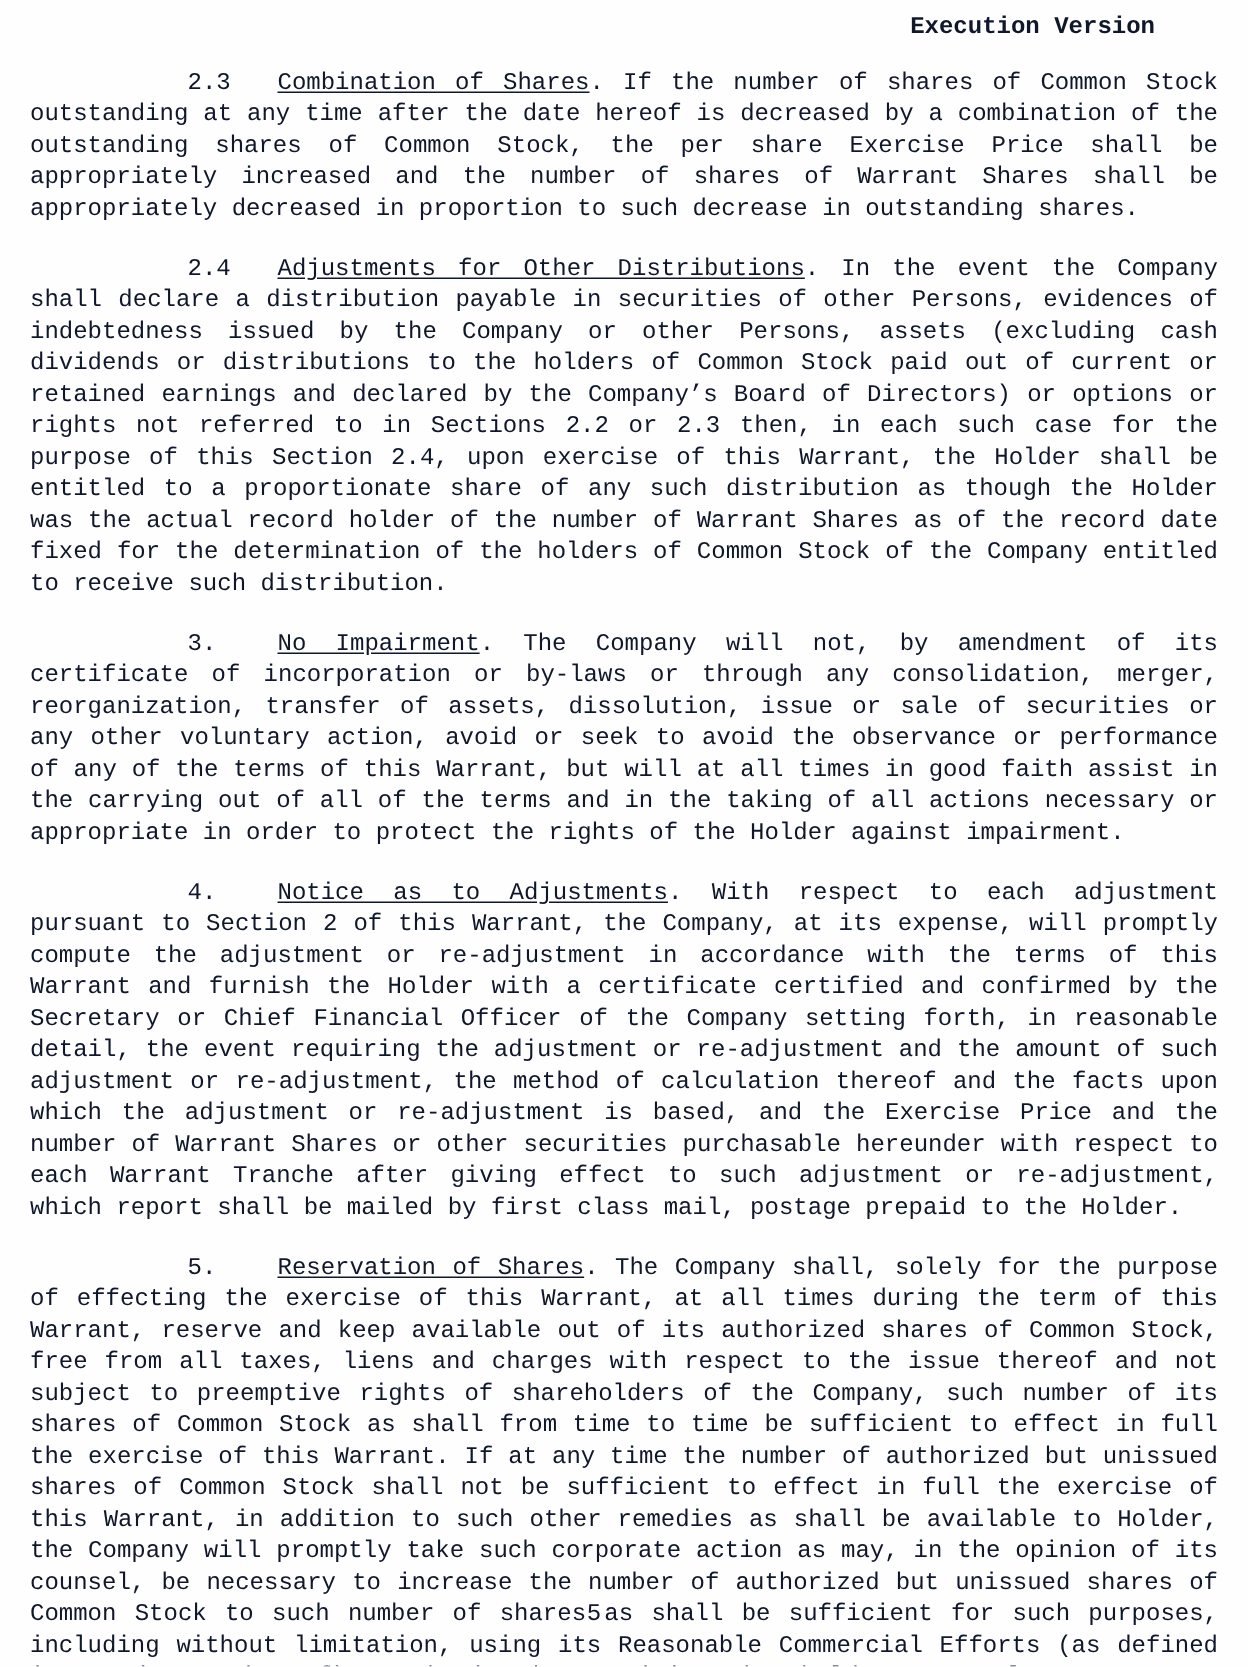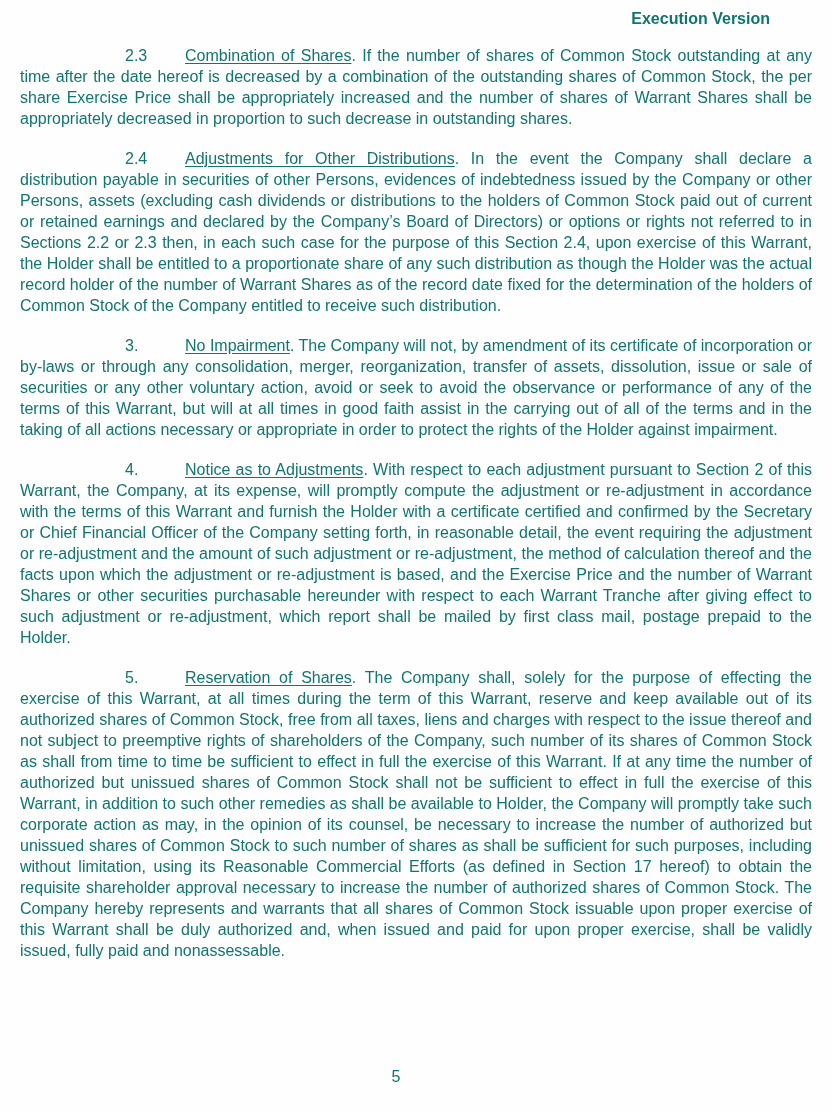--- a/index.html
+++ b/index.html
@@ -5,22 +5,22 @@
   html, body {
     margin: 0;
     padding: 0;
     background: #ffffff;
   }
   .page {
     position: relative;
     width: 832px;
     height: 1111px;
     background: #fefefe;
-    color: #0f766e;
-    font-family: Liberation Sans, sans-serif;
+    color: #0f172a;
+    font-family: Liberation Mono, monospace;
     font-size: 16px;
     line-height: 21px;
     overflow: hidden;
     box-sizing: border-box;
     padding: 8px 20px 0 20px;
   }
   .doc-header {
     text-align: right;
     padding-right: 42px;
     font-weight: bold;

